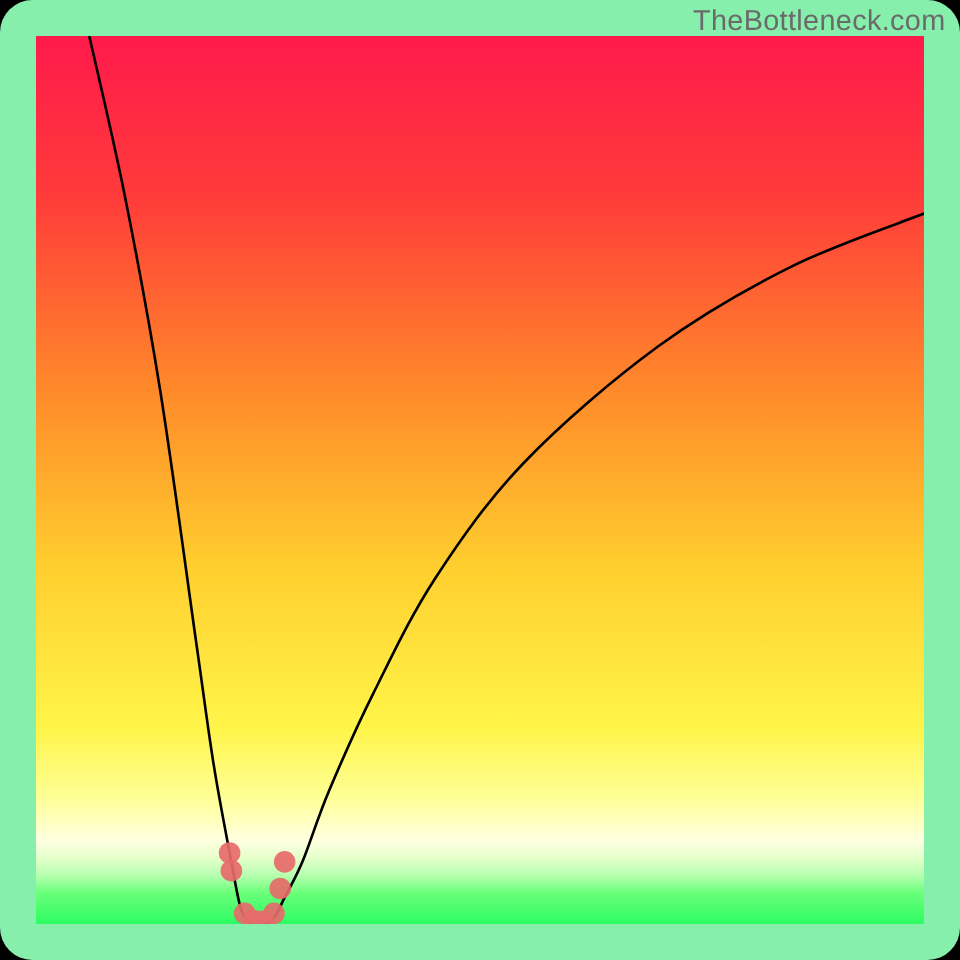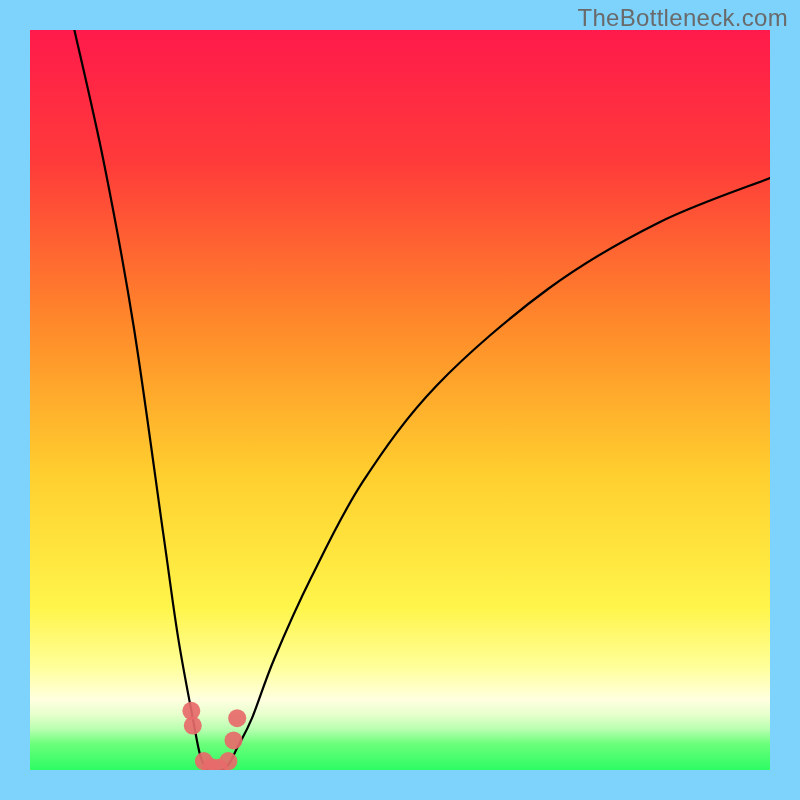--- a/index.html
+++ b/index.html
@@ -9,21 +9,22 @@
     height: 800px;
     background: #000;
     overflow: hidden;
   }
   .frame {
     position: absolute;
     left: 0;
     top: 0;
     width: 800px;
     height: 800px;
-    background: #7dd3fc;
+    background: #86efac;
+    border-radius: 27px;
   }
   .watermark {
     position: absolute;
     top: 4px;
     right: 12px;
     color: #6a6a6a;
     font-family: Arial, Helvetica, sans-serif;
     font-size: 24px;
     font-weight: 400;
     letter-spacing: 0.3px;

